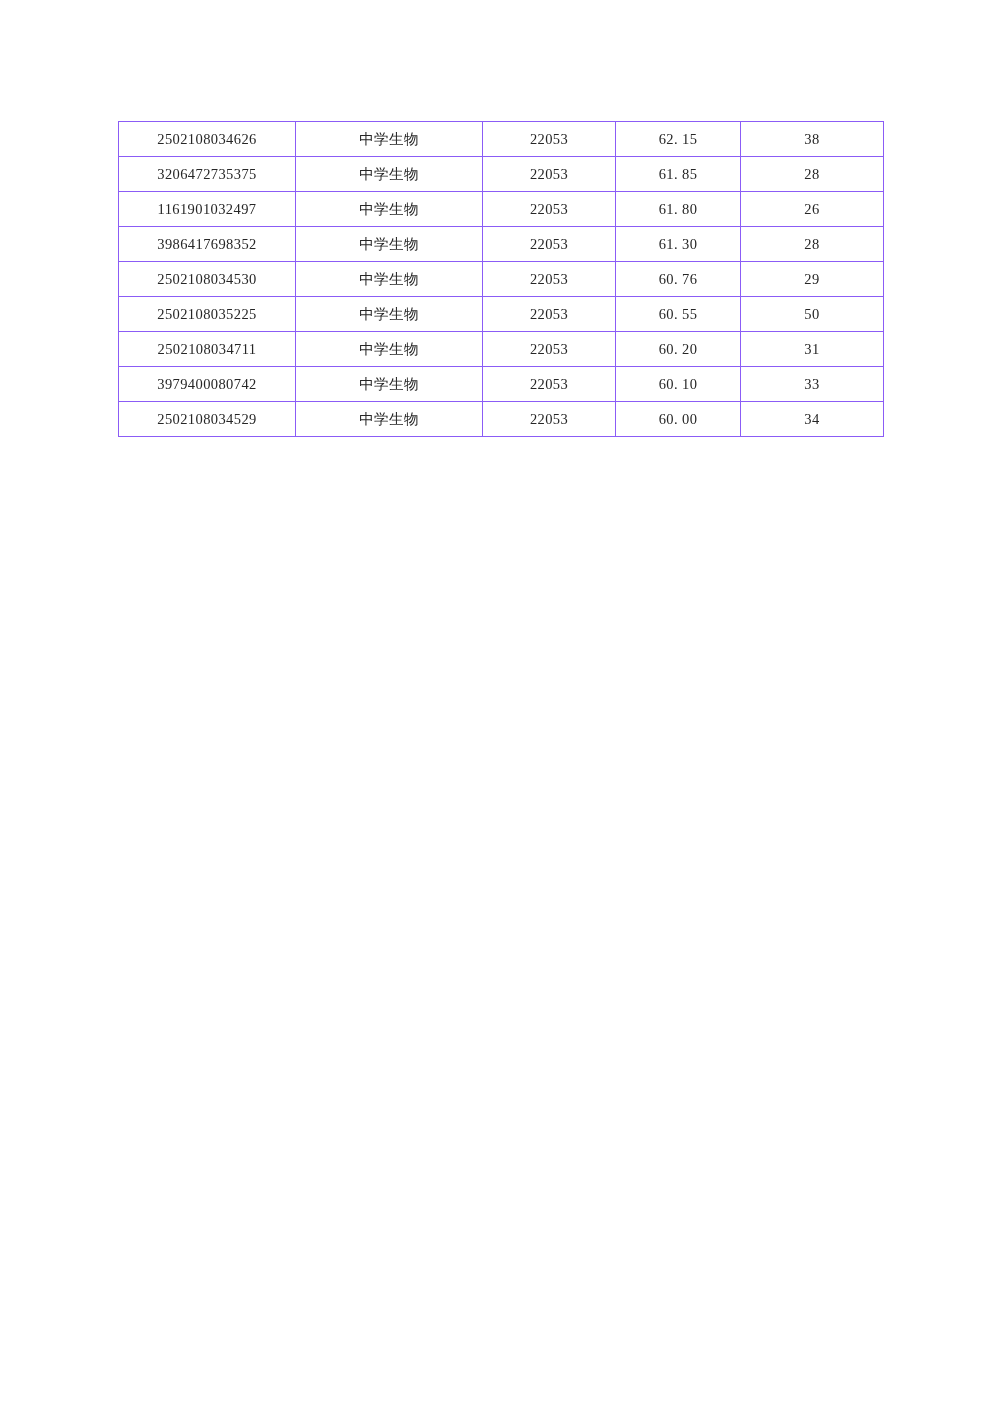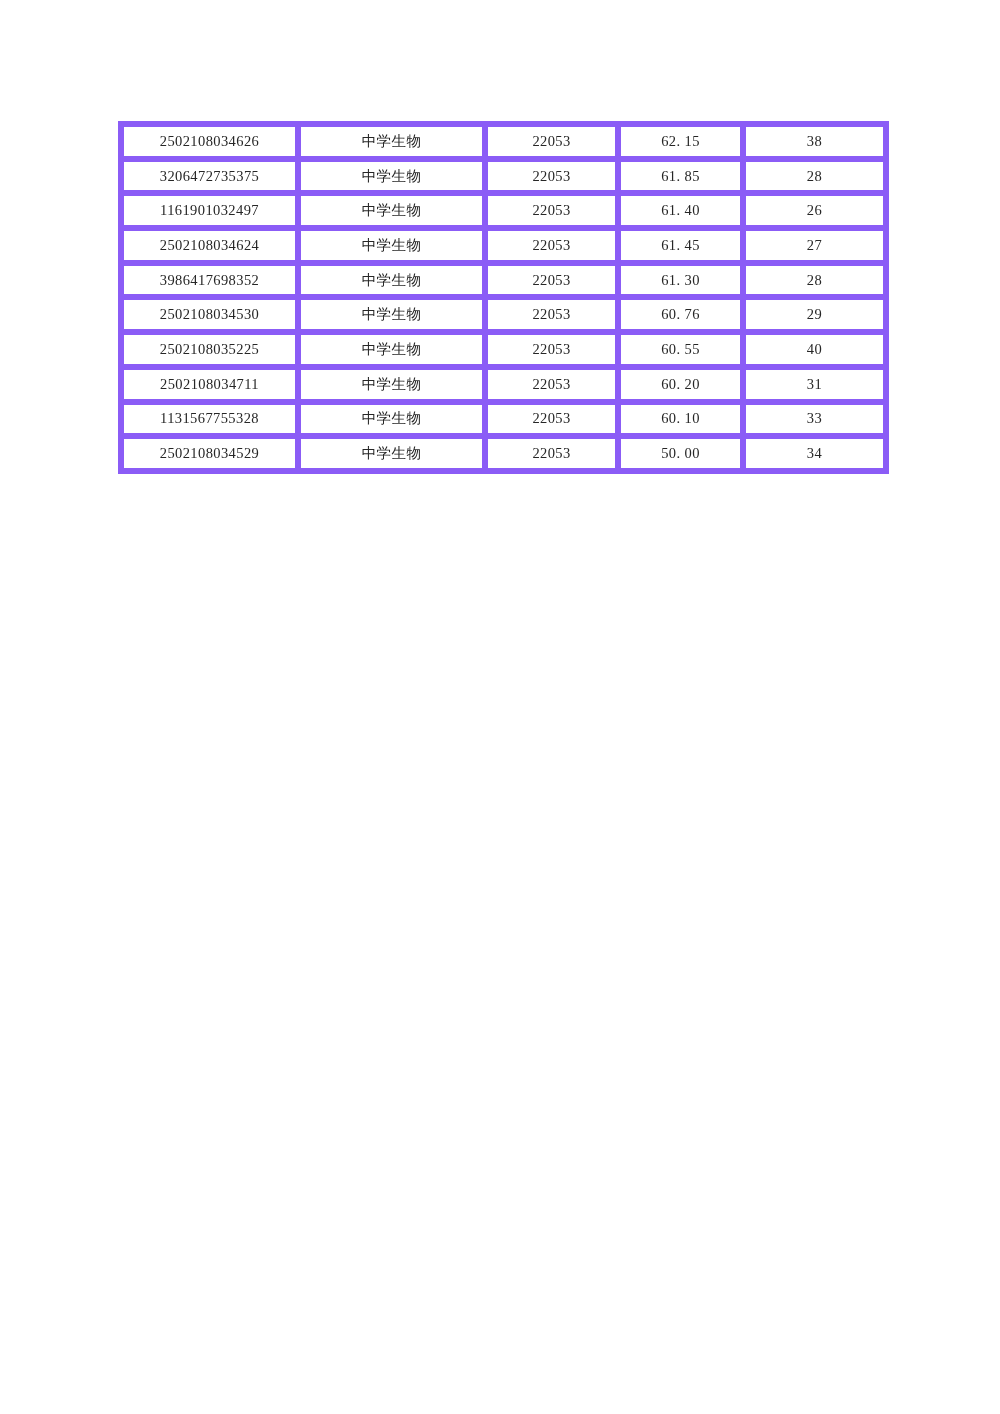--- a/index.html
+++ b/index.html
@@ -24,21 +24,21 @@
   table.results-table {
     position: absolute;
     left: 118px;
     top: 121px;
     width: 765px;
     height: 316px;
     border-collapse: collapse;
     table-layout: fixed;
   }
   table.results-table td {
-    border: 6px solid #8b5cf6;
+    border: 1px solid #8b5cf6;
     text-align: center;
     vertical-align: middle;
     font-size: 14.5px;
     color: #262626;
     padding: 0;
     letter-spacing: 0.4px;
     white-space: nowrap;
     overflow: hidden;
     height: 28.7px;
   }
@@ -72,67 +72,60 @@
           <td>3206472735375</td>
           <td>中学生物</td>
           <td>22053</td>
           <td>61. 85</td>
           <td>28</td>
         </tr>
         <tr>
           <td>1161901032497</td>
           <td>中学生物</td>
           <td>22053</td>
-          <td>61. 40</td>
+          <td>61. 80</td>
           <td>26</td>
-        </tr>
-        <tr>
-          <td>2502108034624</td>
-          <td>中学生物</td>
-          <td>22053</td>
-          <td>61. 45</td>
-          <td>27</td>
         </tr>
         <tr>
           <td>3986417698352</td>
           <td>中学生物</td>
           <td>22053</td>
           <td>61. 30</td>
           <td>28</td>
         </tr>
         <tr>
           <td>2502108034530</td>
           <td>中学生物</td>
           <td>22053</td>
           <td>60. 76</td>
           <td>29</td>
         </tr>
         <tr>
           <td>2502108035225</td>
           <td>中学生物</td>
           <td>22053</td>
           <td>60. 55</td>
-          <td>40</td>
+          <td>50</td>
         </tr>
         <tr>
           <td>2502108034711</td>
           <td>中学生物</td>
           <td>22053</td>
           <td>60. 20</td>
           <td>31</td>
         </tr>
         <tr>
-          <td>1131567755328</td>
+          <td>3979400080742</td>
           <td>中学生物</td>
           <td>22053</td>
           <td>60. 10</td>
           <td>33</td>
         </tr>
         <tr>
           <td>2502108034529</td>
           <td>中学生物</td>
           <td>22053</td>
-          <td>50. 00</td>
+          <td>60. 00</td>
           <td>34</td>
         </tr>
       </tbody>
   </table>
 </div>
 
 </body></html>

